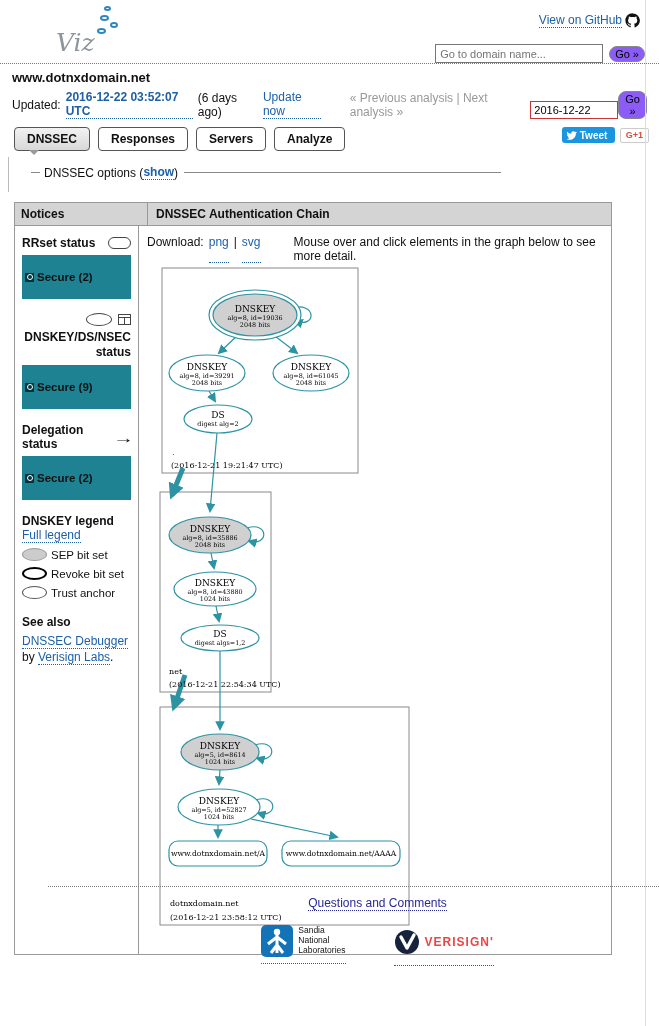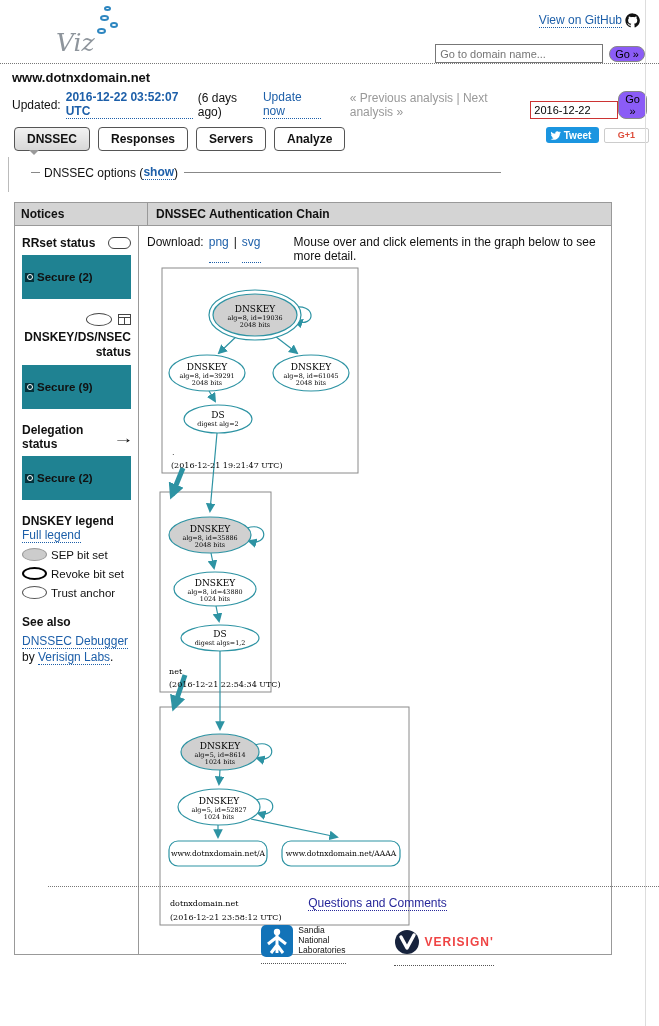--- a/index.html
+++ b/index.html
@@ -32,21 +32,21 @@
   .cal { display:inline-block; width:10px; height:10px; border:1px solid #c66; background:
          linear-gradient(#e99 2px, transparent 2px), linear-gradient(90deg,#fff 4px,#e99 4px,#e99 5px,#fff 5px); margin-left:-16px; }
 
   
   .tabsrow { display:flex; align-items:flex-start; padding:4px 10px 0 14px; gap:8px; }
   .tab { font-size:12px; font-weight:bold; border:1px solid #555; border-radius:4px; background:#fff; padding:4px 12px; cursor:pointer; position:relative; }
   .tab.active { background:linear-gradient(#f2f2f2,#d8d8d8); }
   .tab.active::after { content:""; position:absolute; left:14px; bottom:-5px; border-left:5px solid transparent; border-right:5px solid transparent; border-top:5px solid #9a9a9a; }
   .social { margin-left:auto; display:flex; gap:5px; align-items:center; }
   .tweet { background:#1b95e0; color:#fff; font-size:10px; font-weight:bold; border-radius:3px; height:16px; width:53px; display:flex; align-items:center; gap:3px; padding:0 4px; overflow:hidden; white-space:nowrap; }
-  .gplus { background:#fff; border:1px solid #ccc; border-radius:2px; color:#dd4b39; font-size:9px; font-weight:bold; height:15px; padding:1px 13px; }
+  .gplus { background:#fff; border:1px solid #ccc; border-radius:2px; color:#dd4b39; font-size:9px; font-weight:bold; height:15px; padding:1px 5px; }
 
   
   .tab-panel { border-left:1px solid #bbb; margin:6px 0 10px 8px; padding:8px 0 12px 22px; }
   .optrow { display:flex; align-items:center; width:470px; font-size:12px; }
   .optrow .dash { width:9px; border-top:1px solid #888; margin-right:4px; }
   .optrow .rule { flex:1; border-top:1px solid #888; margin-left:6px; }
 
   
   .maintbl { margin:2px 14px 0 14px; width:598px; border:1px solid #999; }
   .thead { display:flex; background:#d4d4d4; border-bottom:1px solid #999; font-size:12px; font-weight:bold; }

